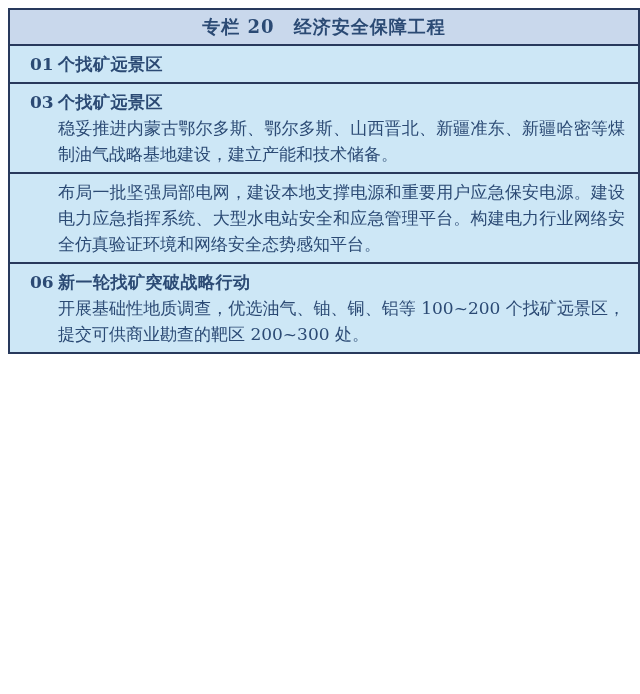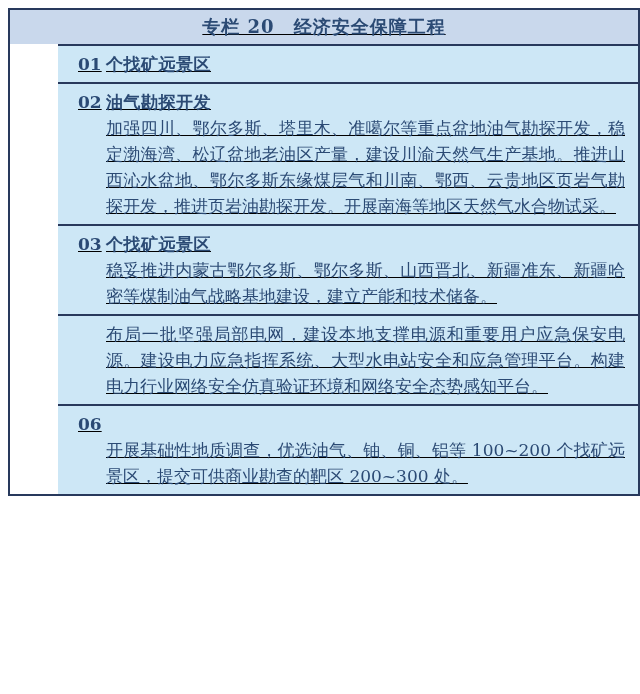--- a/index.html
+++ b/index.html
@@ -14,21 +14,20 @@
     margin: 0;
     padding: 0;
     background: var(--page-bg);
     font-family: "DejaVu Serif", "Liberation Serif", serif;
   }
   .page {
     width: 640px;
     height: 694px;
     background: var(--page-bg);
     padding: 8px 0 6px 8px;
-    text-decoration: underline;
   }
   .box {
     width: 100%;
     border: 2px solid var(--border);
     color: var(--text);
   }
   .box-header {
     background: var(--header-bg);
     text-align: center;
     font-weight: bold;
@@ -36,21 +35,20 @@
     line-height: 26px;
     padding: 4px 0 4px 0;
     letter-spacing: 1px;
   }
   .row {
     background: var(--row-bg);
     border-top: 2px solid var(--border);
     padding: 5px 13px 5px 20px;
     font-size: 17px;
     line-height: 26px;
-    margin-left: 48px;
   }
   .row-head {
     display: flex;
     font-weight: bold;
     letter-spacing: 0.5px;
   }
   .num {
     flex: none;
     width: 28px;
     font-weight: bold;
@@ -70,42 +68,36 @@
 
     <div class="box-header">专栏 20　经济安全保障工程</div>
 
     <div class="row">
       <div class="row-head">
         <span class="num">01</span>
         <span class="title">个找矿远景区</span>
       </div>
     </div>
 
-    <div class="row">
-      <div class="row-head">
-        <span class="num">02</span>
-        <span class="title">油气勘探开发</span>
-      </div>
-      <div class="row-body">加强四川、鄂尔多斯、塔里木、准噶尔等重点盆地油气勘探开发，稳定渤海湾、松辽盆地老油区产量，建设川渝天然气生产基地。推进山西沁水盆地、鄂尔多斯东缘煤层气和川南、鄂西、云贵地区页岩气勘探开发，推进页岩油勘探开发。开展南海等地区天然气水合物试采。</div>
-    </div>
 
     <div class="row">
       <div class="row-head">
         <span class="num">03</span>
         <span class="title">个找矿远景区</span>
       </div>
       <div class="row-body">稳妥推进内蒙古鄂尔多斯、鄂尔多斯、山西晋北、新疆准东、新疆哈密等煤制油气战略基地建设，建立产能和技术储备。</div>
     </div>
 
     <div class="row">
       <div class="row-body">布局一批坚强局部电网，建设本地支撑电源和重要用户应急保安电源。建设电力应急指挥系统、大型水电站安全和应急管理平台。构建电力行业网络安全仿真验证环境和网络安全态势感知平台。</div>
     </div>
 
     <div class="row">
       <div class="row-head">
         <span class="num">06</span>
+        <span class="title">新一轮找矿突破战略行动</span>
       </div>
       <div class="row-body">开展基础性地质调查，优选油气、铀、铜、铝等 100~200 个找矿远景区，提交可供商业勘查的靶区 200~300 处。</div>
     </div>
 
 
   </div>
 </div>
 
 </body></html>

